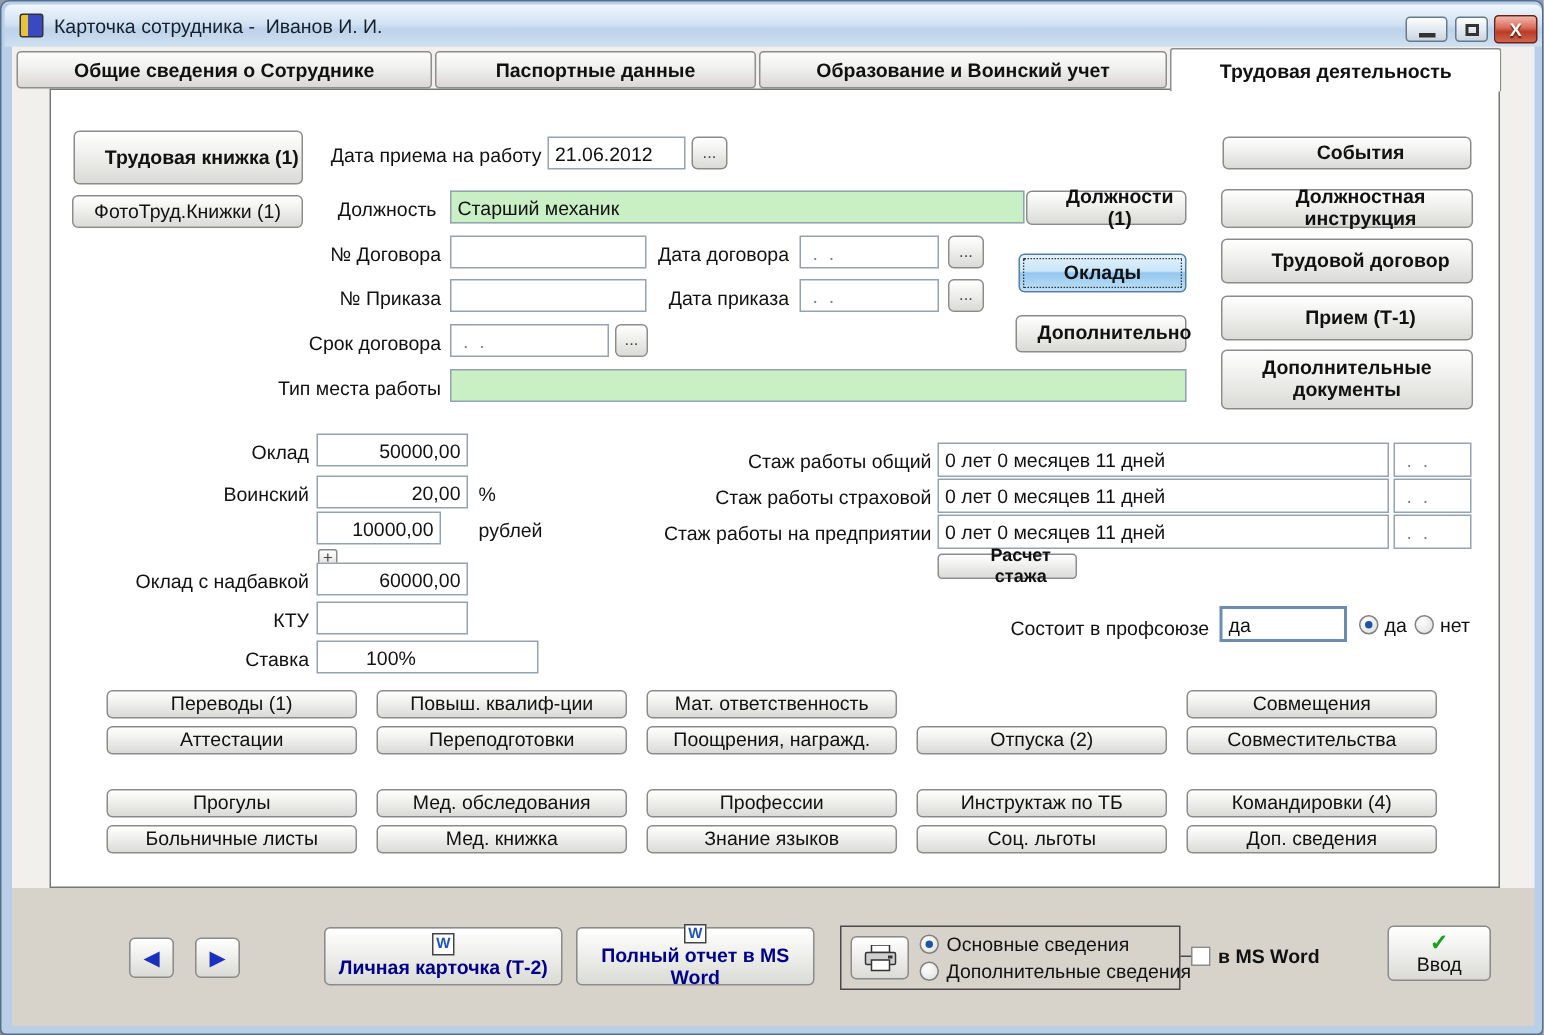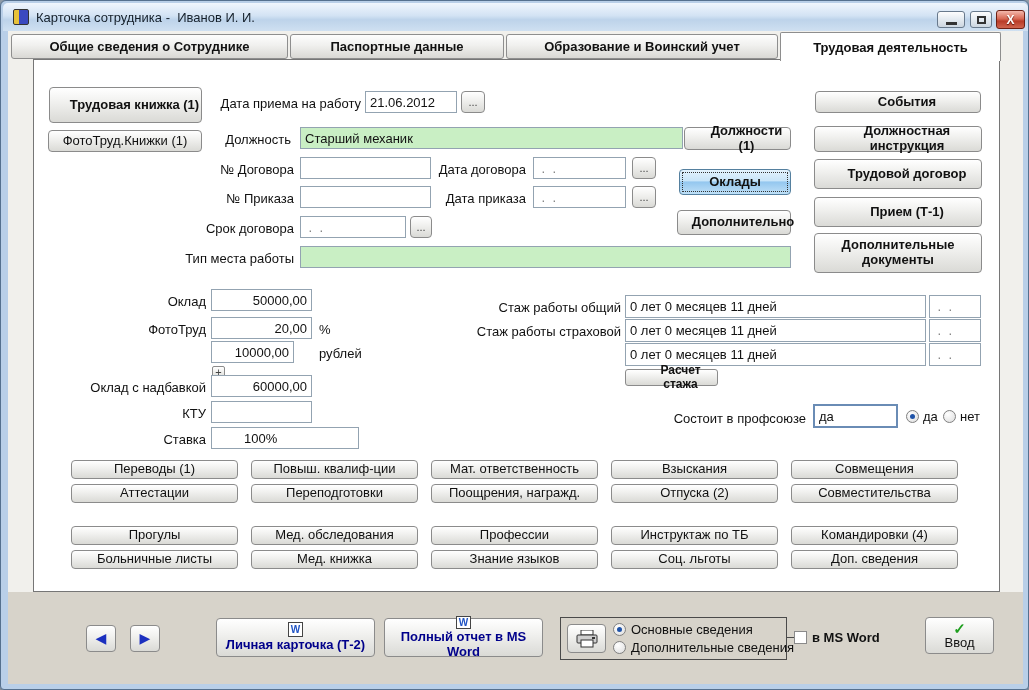--- a/index.html
+++ b/index.html
@@ -145,58 +145,58 @@
   <div class="lbl r" style="left:193px;top:220px;width:100px;">Срок договора</div>
   <input class="inp datefield" style="left: 299px; top: 215px; width: 106px; height: 22px;" value=" .  .">
   <div class="btn small" style="left:409px;top:215px;width:22px;height:22px;">...</div>
   <div class="btn bold" style="left:813px;top:232px;width:168px;height:38px;padding:19px 14px;">Дополнительные документы</div>
 
   <div class="lbl r" style="left:178px;top:250px;width:115px;">Тип места работы</div>
   <input class="inp green" style="left: 299px; top: 245px; width: 491px; height: 22px;" value="">
 
   <div class="lbl r" style="left:105px;top:293px;width:100px;">Оклад</div>
   <input class="inp num" style="left: 210px; top: 288px; width: 101px; height: 22px;" value="50000,00">
-  <div class="lbl r" style="left:105px;top:321px;width:100px;">ФотоТруд</div>
+  <div class="lbl r" style="left:105px;top:321px;width:100px;">Воинский</div>
   <input class="inp num" style="left: 210px; top: 316px; width: 101px; height: 22px;" value="20,00">
   <div class="lbl" style="left:318px;top:321px;">%</div>
   <input class="inp num" style="left: 210px; top: 340px; width: 83px; height: 22px;" value="10000,00">
   <div class="lbl" style="left:318px;top:345px;">рублей</div>
   <div class="btn small" style="left:211px;top:365px;width:13px;height:13px;border-radius:2px;font-size:11px;">+</div>
   <div class="lbl r" style="left:75px;top:379px;width:130px;">Оклад с надбавкой</div>
   <input class="inp num" style="left: 210px; top: 374px; width: 101px; height: 22px;" value="60000,00">
   <div class="lbl r" style="left:105px;top:405px;width:100px;">КТУ</div>
   <input class="inp" style="left: 210px; top: 400px; width: 101px; height: 22px;" value="">
   <div class="lbl r" style="left:105px;top:431px;width:100px;">Ставка</div>
   <input class="inp" style="left: 210px; top: 426px; width: 148px; height: 22px; padding-left: 32px;" value="100%">
 
   <div class="lbl r" style="left:390px;top:299px;width:230px;">Стаж работы общий</div>
   <input class="inp" style="left: 624px; top: 294px; width: 301px; height: 23px;" value="0 лет 0 месяцев 11 дней">
   <input class="inp datefield" style="left: 928px; top: 294px; width: 52px; height: 23px;" value=" .  .">
   <div class="lbl r" style="left:390px;top:323px;width:230px;">Стаж работы страховой</div>
   <input class="inp" style="left: 624px; top: 318px; width: 301px; height: 23px;" value="0 лет 0 месяцев 11 дней">
   <input class="inp datefield" style="left: 928px; top: 318px; width: 52px; height: 23px;" value=" .  .">
+  <div class="lbl r" style="left:390px;top:347px;width:230px;">Стаж работы на предприятии</div>
   <input class="inp" style="left: 624px; top: 342px; width: 301px; height: 23px;" value="0 лет 0 месяцев 11 дней">
   <input class="inp datefield" style="left: 928px; top: 342px; width: 52px; height: 23px;" value=" .  .">
   <div class="btn bold" style="left:624px;top:368px;width:93px;height:17px;font-size:12px;border-radius:3px;">Расчет стажа</div>
 
   <div class="lbl r" style="left:655px;top:410px;width:150px;">Состоит в профсоюзе</div>
   <input class="inp" style="left: 812px; top: 403px; width: 85px; height: 24px; border: 2px solid rgb(106, 140, 181);" value="да">
   <div class="lbl" style="left:905px;top:408px;display:flex;align-items:center;gap:4px;">
     <span class="radio checked"></span>
     <span>да</span>
   </div>
   <div class="lbl" style="left:942px;top:408px;display:flex;align-items:center;gap:4px;">
     <span class="radio"></span>
     <span>нет</span>
   </div>
 
   <div class="btn" style="left:70px;top:459px;width:167px;height:19px;">Переводы (1)</div>
   <div class="btn" style="left:250px;top:459px;width:167px;height:19px;">Повыш. квалиф-ции</div>
   <div class="btn" style="left:430px;top:459px;width:167px;height:19px;">Мат. ответственность</div>
-  <div class="btn" style="left:610px;top:459px;width:167px;height:19px;">Взыскания</div>
   <div class="btn" style="left:790px;top:459px;width:167px;height:19px;">Совмещения</div>
 
   <div class="btn" style="left:70px;top:483px;width:167px;height:19px;">Аттестации</div>
   <div class="btn" style="left:250px;top:483px;width:167px;height:19px;">Переподготовки</div>
   <div class="btn" style="left:430px;top:483px;width:167px;height:19px;">Поощрения, награжд.</div>
   <div class="btn" style="left:610px;top:483px;width:167px;height:19px;">Отпуска (2)</div>
   <div class="btn" style="left:790px;top:483px;width:167px;height:19px;">Совместительства</div>
 
   <div class="btn" style="left:70px;top:525px;width:167px;height:19px;">Прогулы</div>
   <div class="btn" style="left:250px;top:525px;width:167px;height:19px;">Мед. обследования</div>

